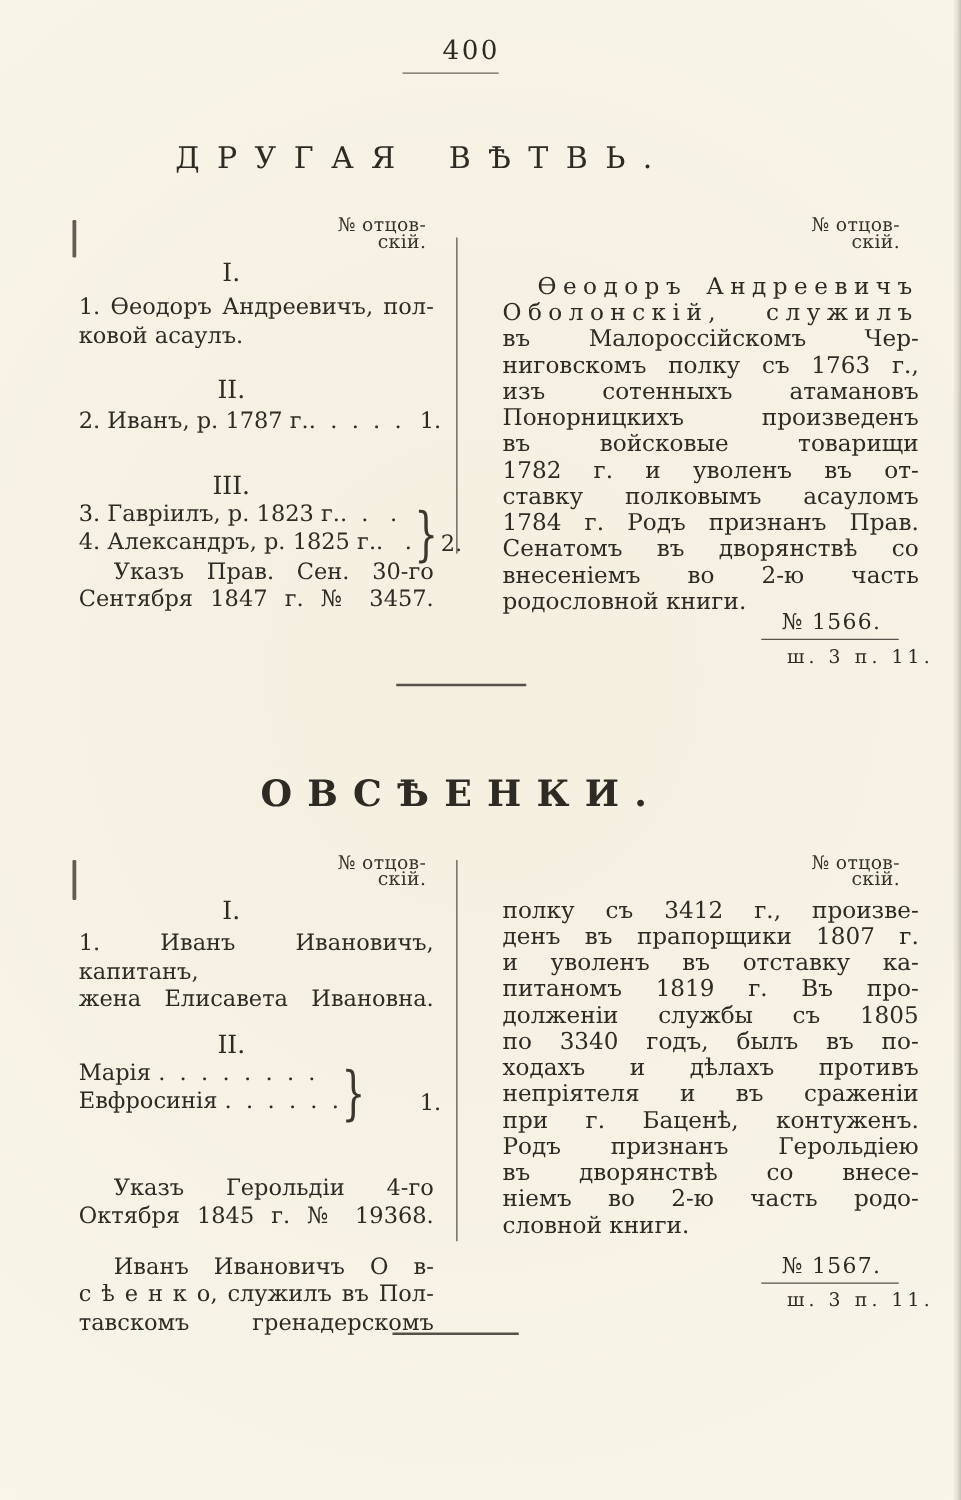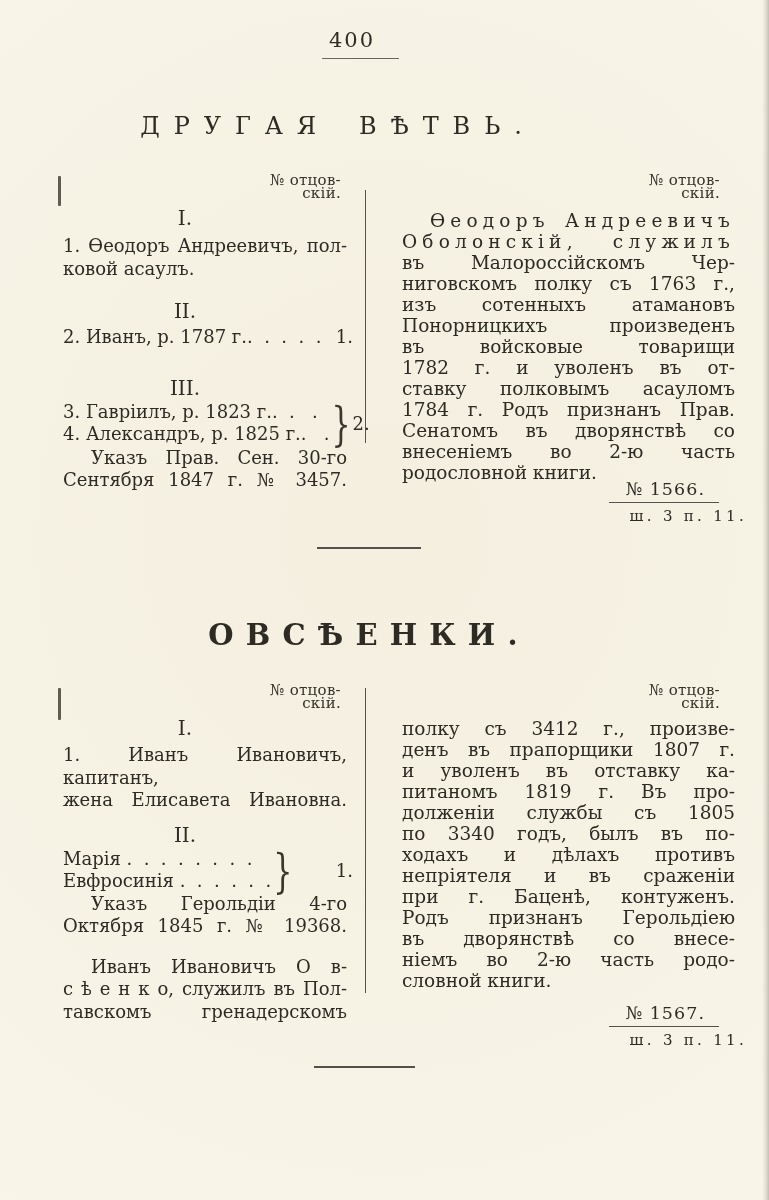--- a/index.html
+++ b/index.html
@@ -13,43 +13,43 @@
     color:var(--ink);
   }
   .abs{position:absolute;}
   .nowrapc{transform:translateX(-50%);white-space:nowrap;}
 
   
   .edge-right{right:0;top:0;width:7px;height:1200px;
     background:linear-gradient(to right, rgba(120,116,105,0) 0%, rgba(150,146,134,.22) 55%, rgba(116,112,104,.40) 100%);}
   .tick{left:58px;width:2.5px;background:#45413a;opacity:.85;border-radius:1px;}
 
-  .pageno{top:28px;left:352px;font-size:21px;letter-spacing:2px;}
+  .pageno{top:28px;left:377px;font-size:21px;letter-spacing:2px;}
   .pagenorule{top:58px;left:322px;width:77px;height:1px;background:#6b675c;}
 
   .h1{top:112px;left:338px;font-size:24px;letter-spacing:.58em;word-spacing:.30em;}
   .h2{top:618px;left:369px;font-size:29px;font-weight:bold;letter-spacing:.42em;}
 
   .colhead{position:absolute;top:2px;font-size:15px;line-height:12.5px;text-align:right;letter-spacing:.02em;color:#35322a;}
 
   .lcol{width:292px;}
   .rcol{width:333px;}
 
   .roman{width:244px;text-align:center;font-size:20px;height:24px;line-height:24px;}
   .lline{font-size:18px;line-height:22.5px;width:284px;}
   .rline{font-size:18.5px;line-height:21px;}
   .jl{text-align:justify;text-align-last:justify;}
-  .indent{text-indent:28px;}
+  .indent{text-indent:28px;margin-top:47px;}
   .pre{white-space:pre;}
   .sp{letter-spacing:.28em;}
 
   .refrow{display:flex;justify-content:space-between;align-items:baseline;width:292px;}
   .ref{font-size:18px;padding-right:2px;}
 
-  .braced{display:flex;align-items:center;width:292px;}
+  .braced{display:flex;align-items:flex-end;width:292px;}
   .braced .blines{flex:0 0 auto;}
   .brace{font-size:30px;transform:scaleY(1.55);margin:0 2px 0 2px;font-weight:300;color:#3a372f;}
   .braced .ref{margin-left:auto;}
 
   .refno{font-size:17.5px;text-align:right;padding-right:30px;letter-spacing:.06em;}
   .refline{height:1.4px;background:var(--rule);width:110px;margin:3px 16px 4px auto;}
   .stamp{font-size:15px;text-align:right;margin-right:-12px;letter-spacing:.22em;}
 
   .vrule{position:absolute;left:365px;width:1.4px;background:var(--rule);}
   .hdiv{position:absolute;height:1.5px;background:#55514a;}

